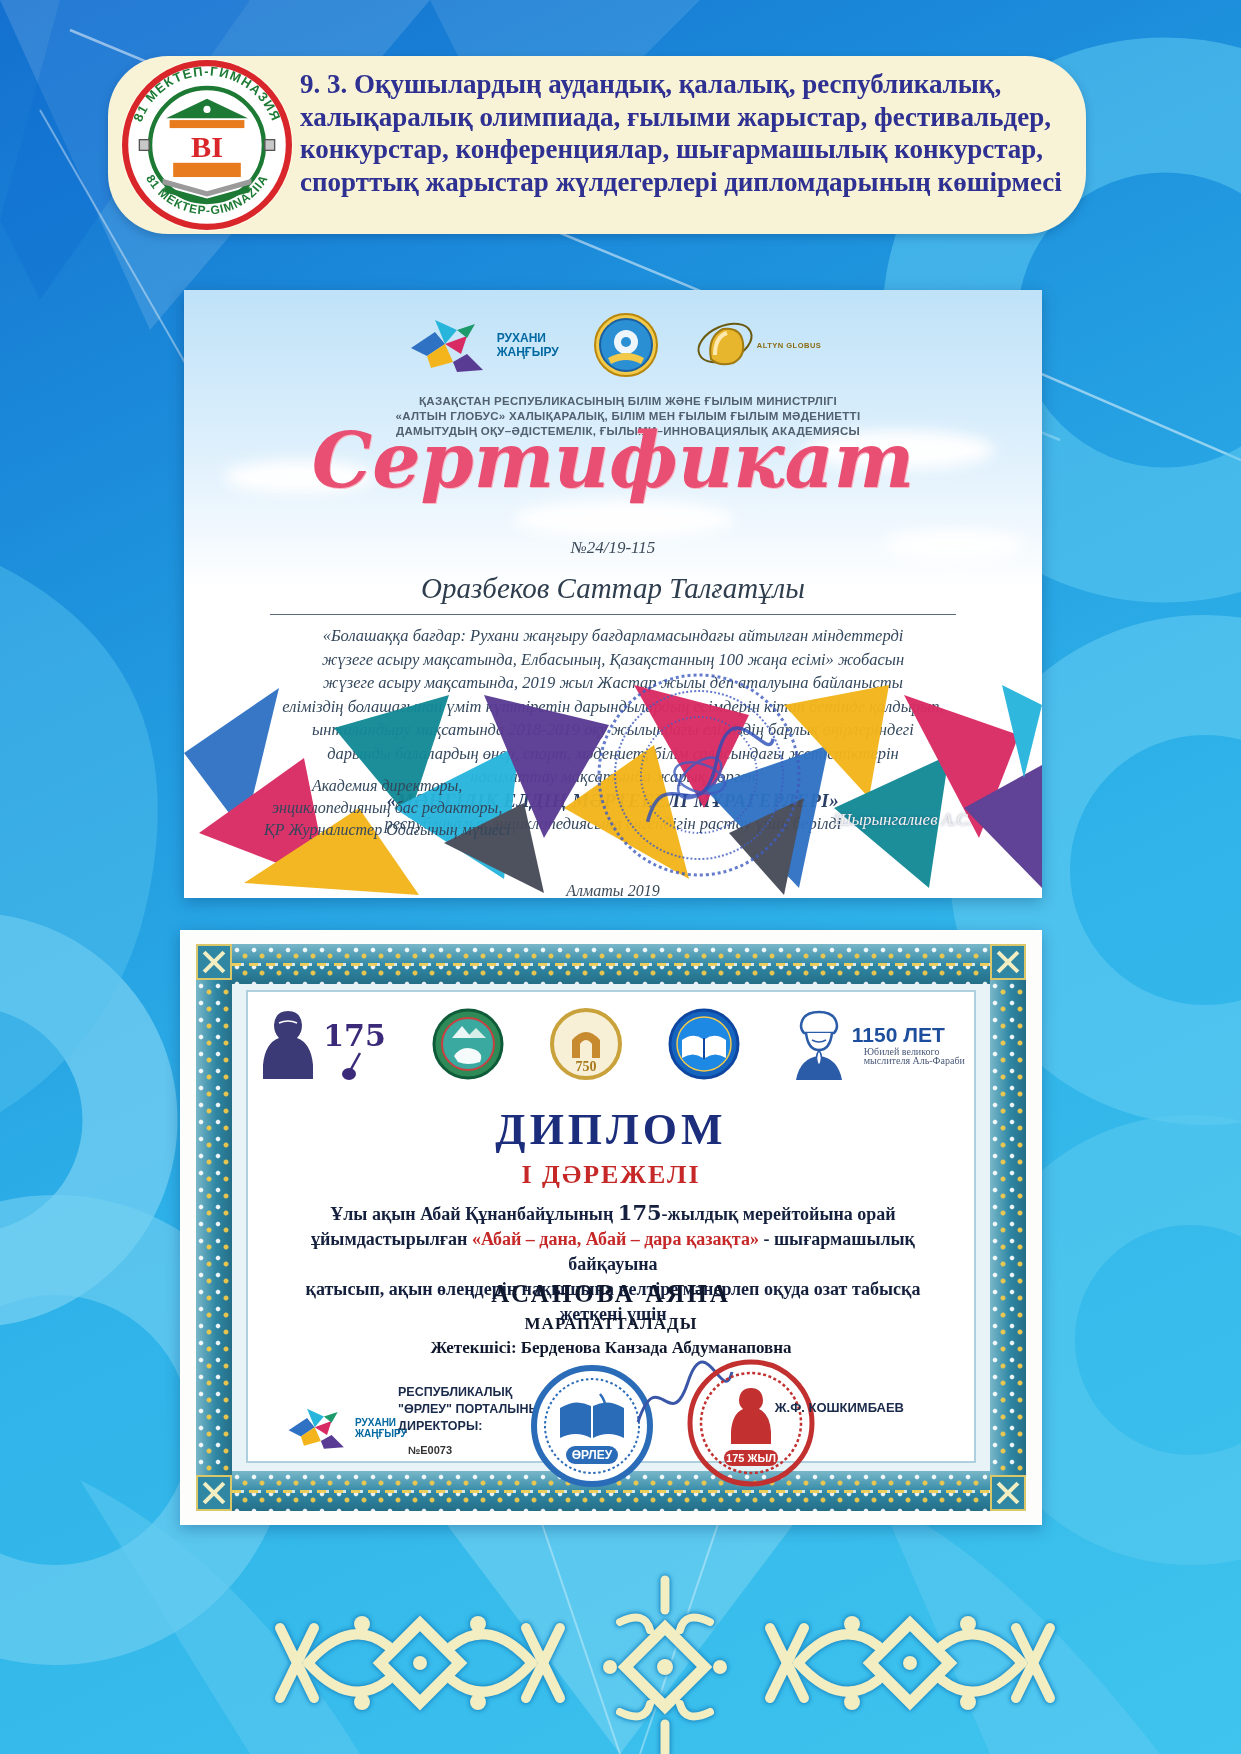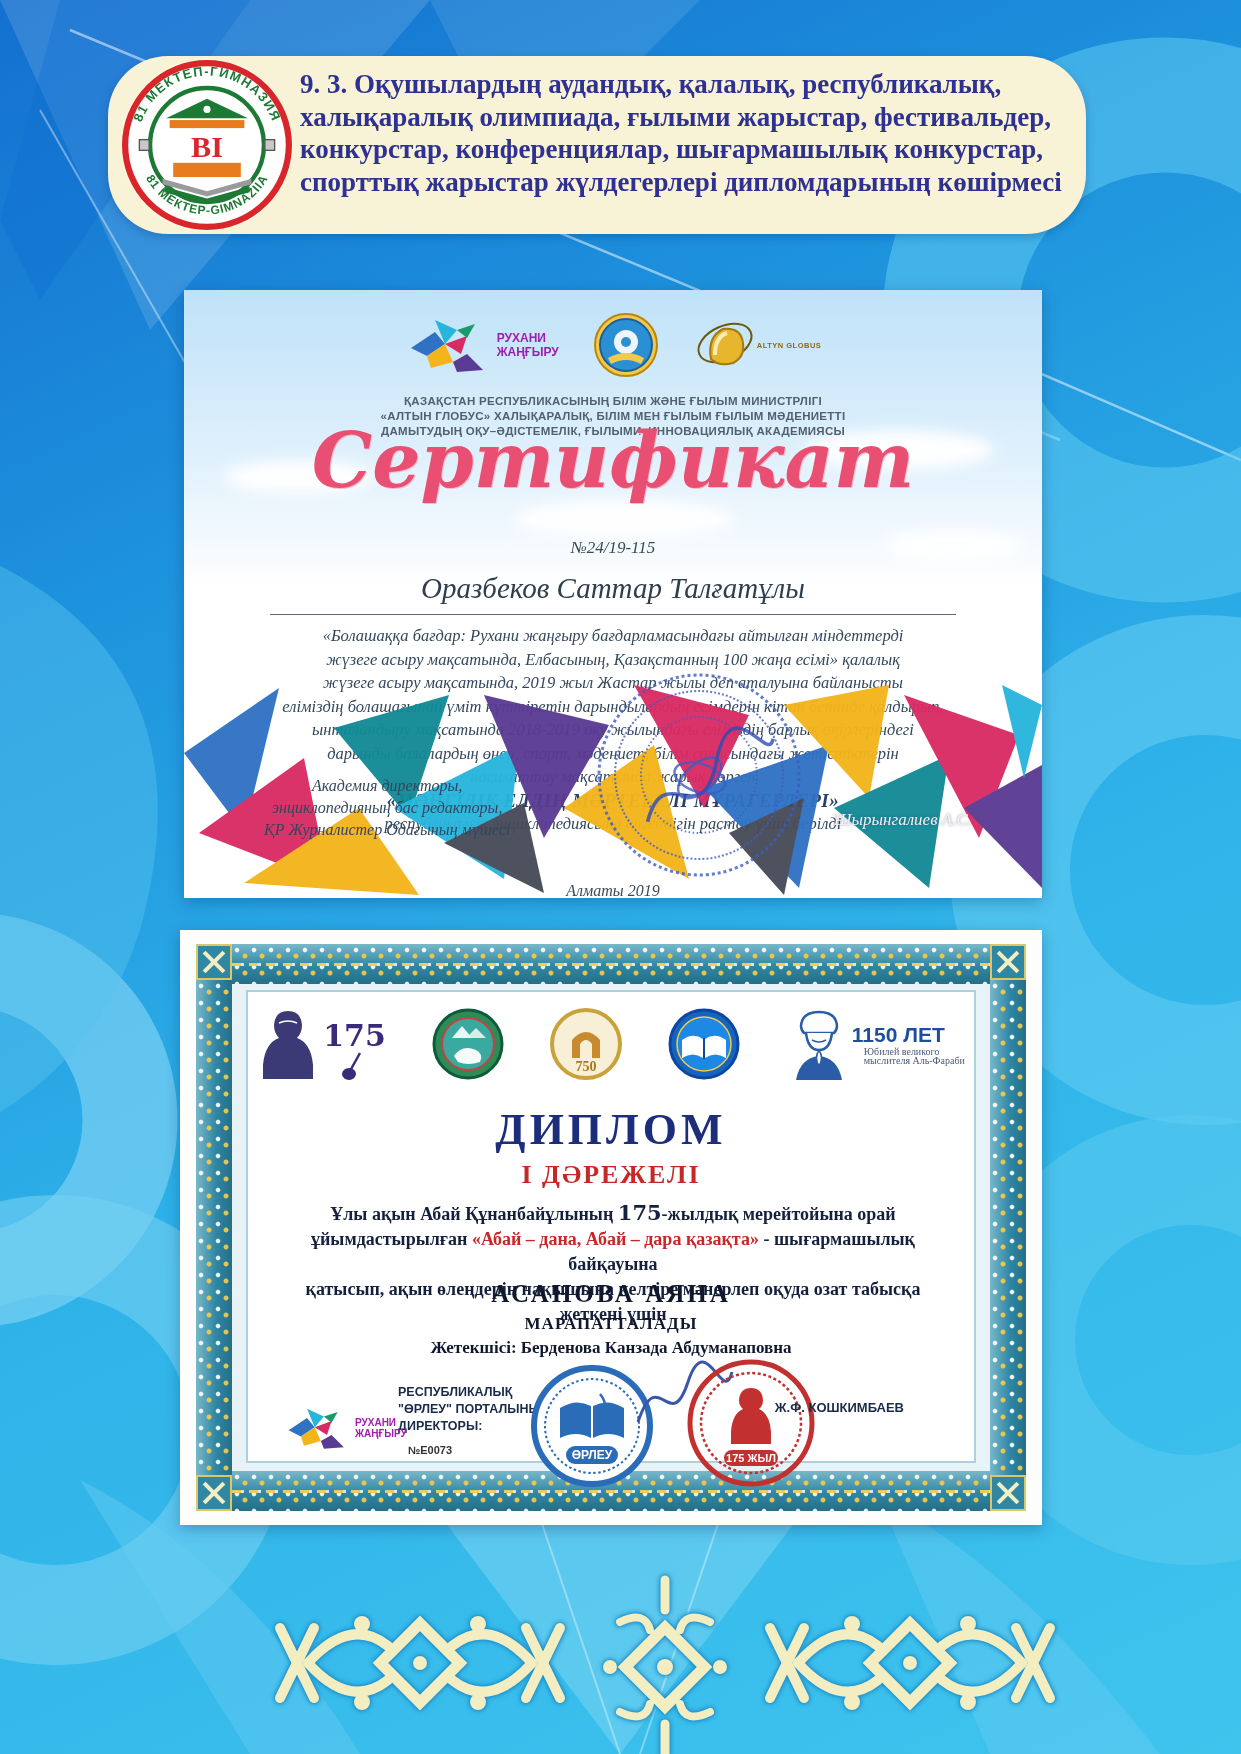--- a/index.html
+++ b/index.html
@@ -16,21 +16,21 @@
     font-family:"Liberation Serif",serif;}
   .logo-wrap{position:absolute;left:118px;top:56px;width:178px;height:178px;z-index:5;}
   
   .cert1{position:absolute;left:184px;top:290px;width:858px;height:608px;background:#fff;
     box-shadow:0 4px 14px rgba(0,40,90,.3);z-index:3;overflow:hidden;}
   .cert1-sky{position:absolute;left:0;top:0;right:0;height:300px;
     background:linear-gradient(180deg,#bfe2f8 0%,#dff0fc 55%,#ffffff 100%);}
   .cloud{position:absolute;background:#fff;border-radius:50%;filter:blur(7px);opacity:.95;}
   .cert1-logos{position:absolute;left:0;top:22px;width:100%;display:flex;justify-content:center;align-items:center;gap:34px;}
   .org-lines{position:absolute;left:0;top:104px;width:100%;text-align:center;
-    font-family:"Liberation Sans",sans-serif;font-size:11.5px;line-height:15px;color:#51606f;font-weight:bold;letter-spacing:.3px;}
+    font-family:"Liberation Sans",sans-serif;font-size:11.5px;line-height:15px;color:#51606f;font-weight:bold;letter-spacing:.3px;padding-left:15px;}
   .cert1-title{position:absolute;left:0;top:126px;width:100%;text-align:center;
     font-style:italic;font-weight:bold;font-size:76px;color:#e84f72;
     font-family:"DejaVu Serif",serif;text-shadow:1px 1px 0 #f7b9c6;}
   .cert1-number{position:absolute;left:0;top:248px;width:100%;text-align:center;font-style:italic;font-size:17px;color:#3c4a58;}
   .cert1-name{position:absolute;left:0;top:282px;width:100%;text-align:center;font-style:italic;font-size:29px;color:#2f3e4e;}
   .cert1-rule{position:absolute;left:10%;top:324px;width:80%;border-bottom:1.5px solid #5a6a7a;}
   .cert1-body{position:absolute;left:30px;top:334px;width:798px;text-align:center;
     font-style:italic;font-size:16.5px;line-height:23.5px;color:#33475c;}
   .cert1-ency{font-weight:bold;font-size:19px;color:#2a3f66;letter-spacing:.5px;}
   .cert1-sign-left{position:absolute;left:80px;top:485px;text-align:center;font-style:italic;font-size:16px;line-height:22px;color:#33475c;z-index:6;}
@@ -64,21 +64,21 @@
   .dip-degree{position:absolute;left:0;top:168px;width:100%;text-align:center;font-weight:bold;font-size:26px;letter-spacing:2px;color:#c62828;}
   .dip-body{position:absolute;left:24px;top:208px;width:682px;text-align:center;font-weight:bold;font-size:18px;line-height:25px;color:#14203d;}
   .dip-body .num{font-size:21px;font-family:"DejaVu Serif",serif;}
   .dip-body .red{color:#c62828;}
   .dip-recipient{position:absolute;left:0;top:288px;width:100%;text-align:center;font-weight:bold;font-size:25px;letter-spacing:3px;color:#10182e;}
   .dip-award{position:absolute;left:0;top:322px;width:100%;text-align:center;font-weight:bold;font-size:17px;letter-spacing:1px;color:#10182e;}
   .dip-super{position:absolute;left:0;top:346px;width:100%;text-align:center;font-weight:bold;font-size:17px;color:#10182e;}
   .dip-director{position:absolute;left:150px;top:392px;font-family:"Liberation Sans",sans-serif;font-weight:bold;font-size:12.5px;line-height:17px;color:#1a2a4a;}
   .dip-serial{position:absolute;left:160px;top:452px;font-family:"Liberation Sans",sans-serif;font-weight:bold;font-size:11px;color:#333;}
   .dip-dirname{position:absolute;right:70px;top:408px;font-family:"Liberation Sans",sans-serif;font-weight:bold;font-size:13px;color:#1a2a4a;}
-  .rukhani-txt{font-family:"Liberation Sans",sans-serif;font-weight:bold;color:#a21caf;line-height:11px;font-size:10px;}
+  .rukhani-txt{font-family:"Liberation Sans",sans-serif;font-weight:bold;color:#0369a1;line-height:11px;font-size:10px;}
   .rukhani-txt.big{font-size:12px;line-height:14px;}
   .stamp{position:absolute;border-radius:50%;}
   
   .orn{position:absolute;z-index:2;filter:drop-shadow(0 0 2.5px #1f8fc9) drop-shadow(0 0 1px #1f8fc9);}
 </style>
 </head>
 <body>
 
 <div class="page">
 
@@ -177,21 +177,21 @@
       <div>ДАМЫТУДЫҢ ОҚУ–ӘДІСТЕМЕЛІК, ҒЫЛЫМИ–ИННОВАЦИЯЛЫҚ АКАДЕМИЯСЫ</div>
     </div>
 
     <div class="cert1-title">Сертификат</div>
     <div class="cert1-number">№24/19-115</div>
     <div class="cert1-name">Оразбеков Саттар Талғатұлы</div>
     <div class="cert1-rule"></div>
 
     <div class="cert1-body">
       <div>«Болашаққа бағдар: Рухани жаңғыру бағдарламасындағы айтылған міндеттерді</div>
-      <div>жүзеге асыру мақсатында, Елбасының, Қазақстанның 100 жаңа есімі» қалалық</div>
+      <div>жүзеге асыру мақсатында, Елбасының, Қазақстанның 100 жаңа есімі» жобасын</div>
       <div>жүзеге асыру мақсатында, 2019 жыл Жастар жылы деп аталуына байланысты</div>
       <div>еліміздің болашағынан үміт күттіретін дарындылардың есімдерін кітап бетінде қалдырып,</div>
       <div>ынталандыру мақсатында 2018-2019 оқу жылындағы еліміздің барлық өңірлеріндегі</div>
       <div>дарынды балалардың өнер, спорт, мәдениет, білім саласындағы жетістіктерін</div>
       <div>насихаттау мақсатында жарық көрген</div>
       <div class="cert1-ency">«МӘҢГІЛІК ЕЛДІҢ МӘРТЕБЕЛІ МҰРАГЕРЛЕРІ»</div>
       <div>республикалық энциклопедиясына енгендігін растау үшін берілді</div>
     </div>
 
     <svg style="position:absolute;left:0;bottom:0;" width="858" height="215" viewBox="0 0 858 215">

